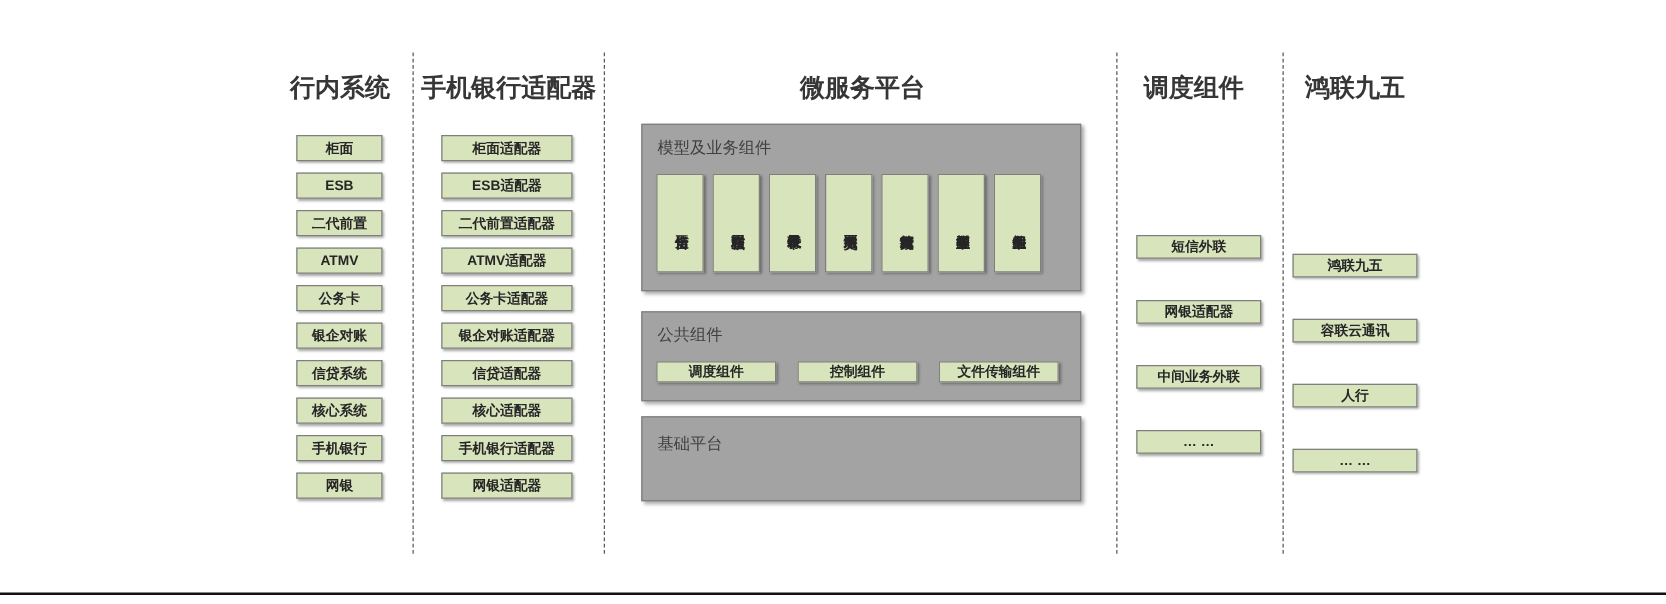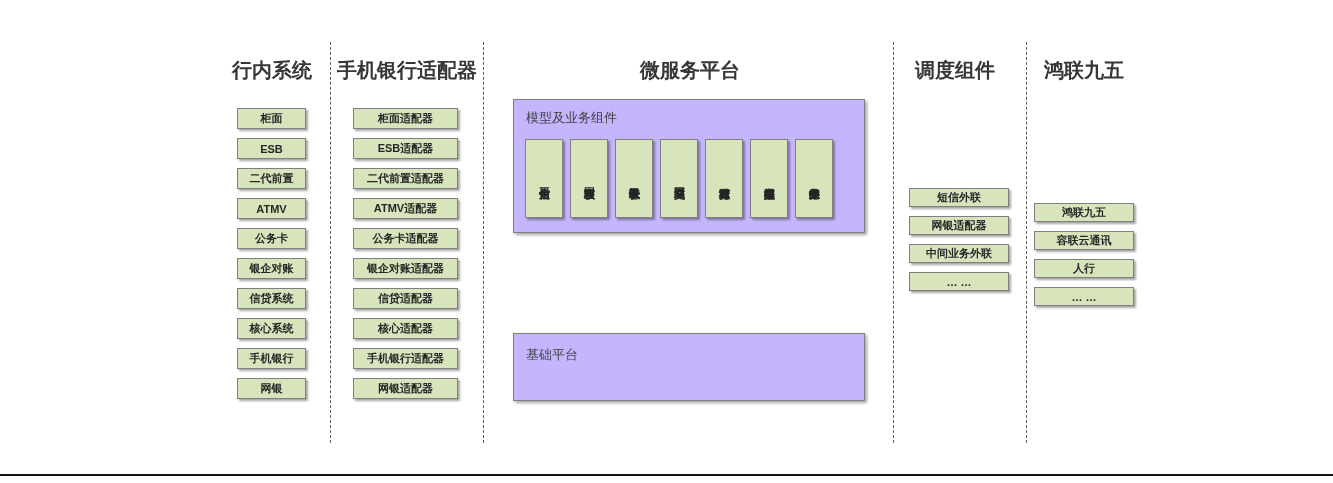--- a/index.html
+++ b/index.html
@@ -10,33 +10,33 @@
   .col-header {
     position:absolute; top:57px; transform:translateX(-50%);
     font-size:20px; font-weight:700; color:#363636; white-space:nowrap;
   }
   .divider {
     position:absolute; top:42px; height:401px; width:0;
     border-left:1px dashed #595959;
   }
   .vcol { position:absolute; display:flex; flex-direction:column; }
   .vcol.sys { gap:9px; }
-  .vcol.ext { gap:9px; }
+  .vcol.ext { gap:33px; }
   .gbox {
     background:#d8e4bc; border:1px solid #7f7f7f;
     box-shadow:1.5px 1.5px 2px rgba(0,0,0,0.35);
     display:flex; align-items:center; justify-content:center;
     font-size:11px; font-weight:700; color:#262626; white-space:nowrap;
     flex:none; box-sizing:border-box;
   }
   .gbox.h21 { height:21px; }
   .gbox.h19 { height:19px; }
   .panel {
     position:absolute; left:513px; width:352px;
-    background:#c4b5fd; border:1px solid #7f7f7f;
+    background:#a3a3a3; border:1px solid #7f7f7f;
     box-shadow:2px 2px 3px rgba(0,0,0,0.35); box-sizing:border-box;
   }
   .panel-label {
     position:absolute; left:12px; top:9px;
     font-size:13px; color:#404040; white-space:nowrap;
   }
   .vbox-row { position:absolute; left:11px; top:39px; display:flex; gap:7px; }
   .vbox {
     width:38px; height:79px; background:#d8e4bc; border:1px solid #7f7f7f;
     box-shadow:1.5px 1.5px 2px rgba(0,0,0,0.35);
@@ -99,20 +99,28 @@
       <div class="vbox">短信平台</div>
       <div class="vbox">联网核查</div>
       <div class="vbox">银联及银行卡</div>
       <div class="vbox">同城票交</div>
       <div class="vbox">城商行清算</div>
       <div class="vbox">中间业务模型</div>
       <div class="vbox">中间业务组件</div>
     </div>
   </div>
 
+  <div class="panel" style="top:249px; height:72px">
+    <div class="panel-label">公共组件</div>
+    <div class="hbox-row" style="top:39px">
+      <div class="gbox">调度组件</div>
+      <div class="gbox">控制组件</div>
+      <div class="gbox">文件传输组件</div>
+    </div>
+  </div>
 
   <div class="panel" style="top:333px; height:68px">
     <div class="panel-label" style="top:12px">基础平台</div>
   </div>
 
   <div class="vcol ext" style="left:909px; top:188px; width:100px">
     <div class="gbox h19">短信外联</div>
     <div class="gbox h19">网银适配器</div>
     <div class="gbox h19">中间业务外联</div>
     <div class="gbox h19">… …</div>

